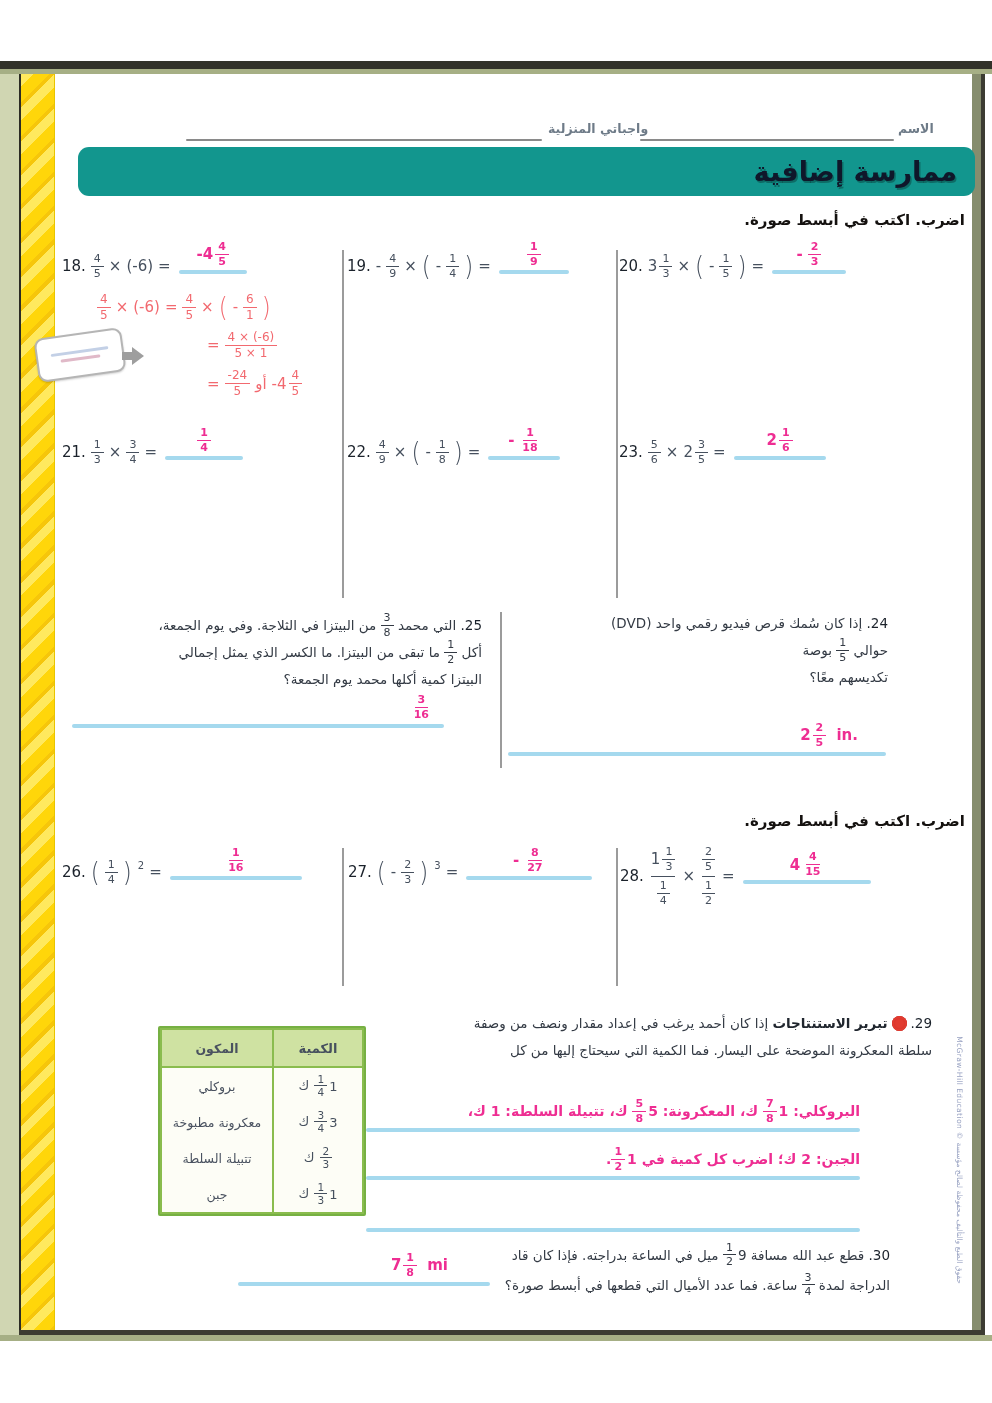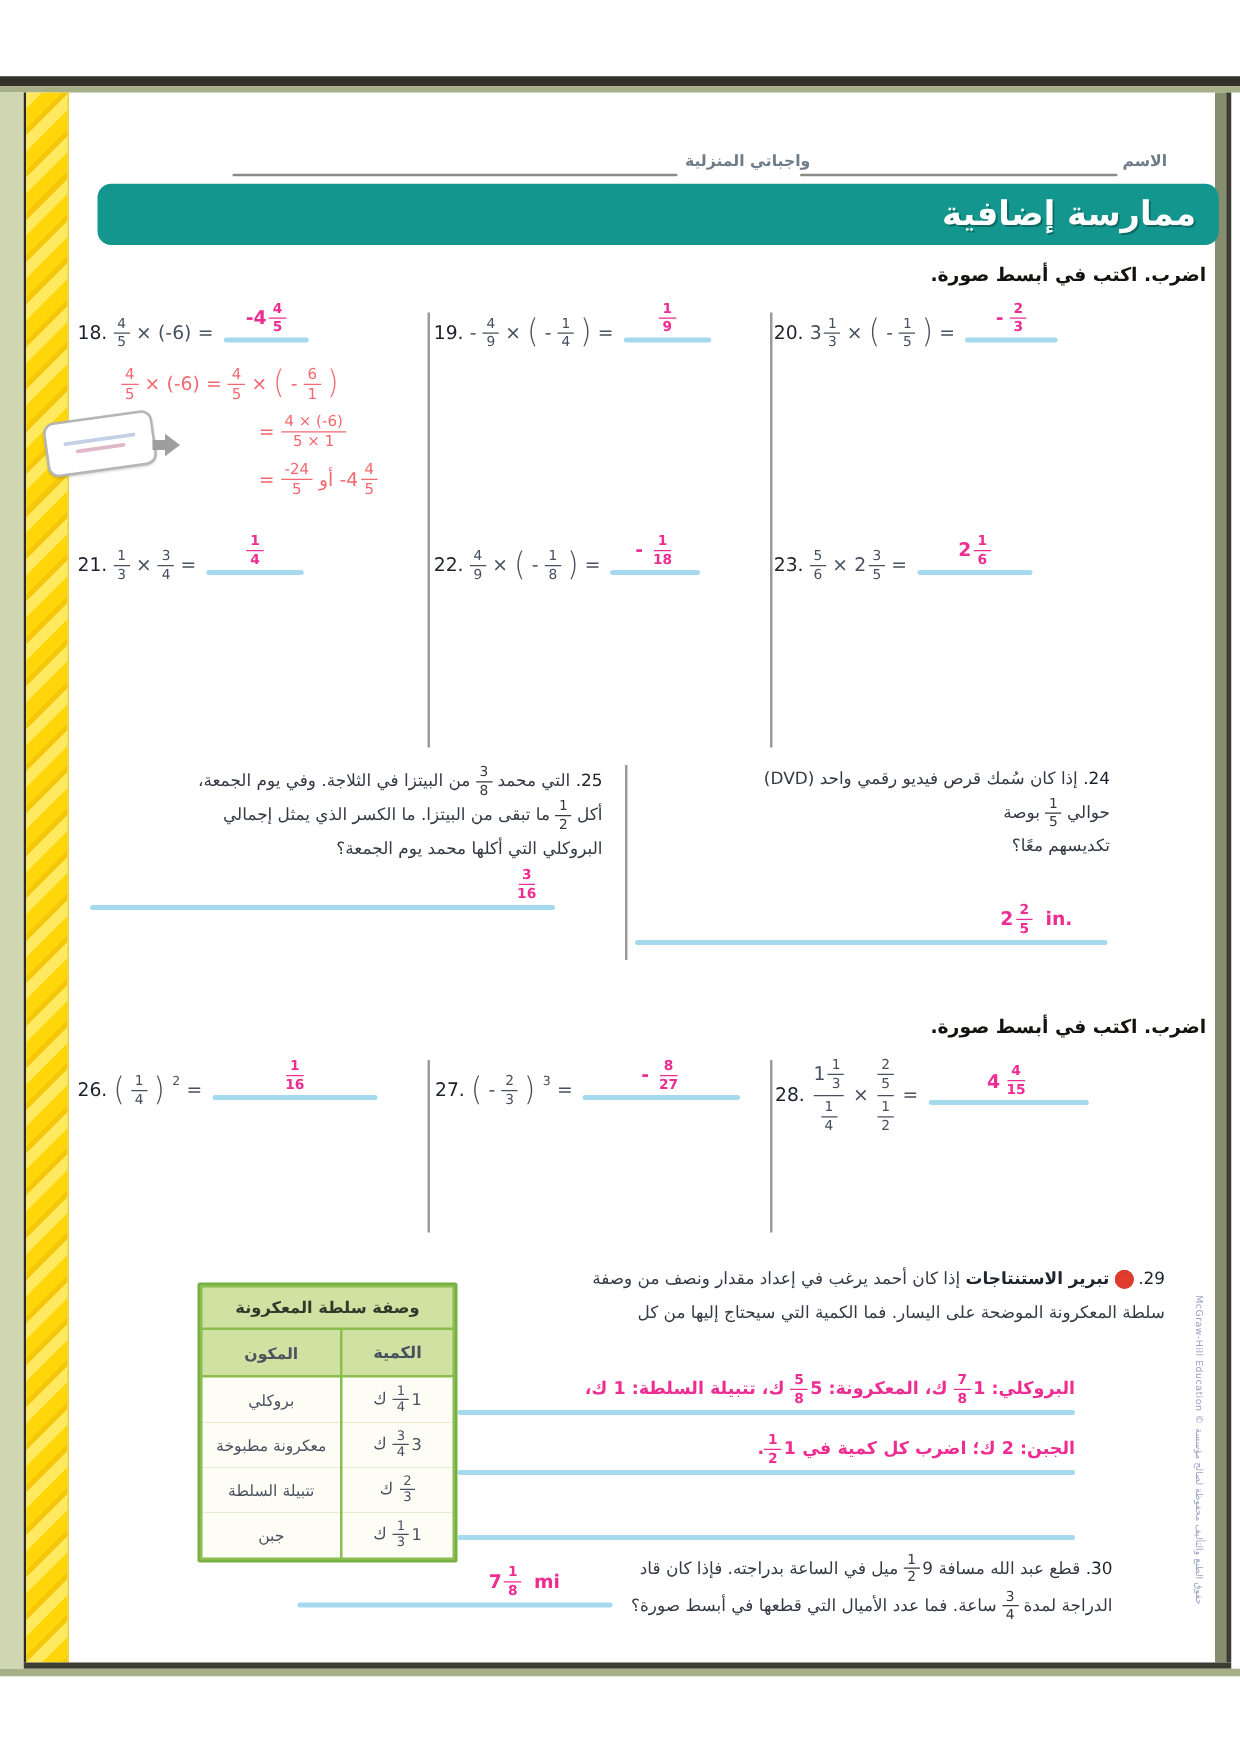--- a/index.html
+++ b/index.html
@@ -24,21 +24,21 @@
   .bottomdark{left:19px;top:1330px;width:966px;height:5px;background:#3c3c32;}
   .bottomsage{left:0;top:1335px;width:992px;height:6px;background:#a6af85;}
   
   .hlabel{font-size:12.5px;font-weight:bold;color:#6e7b88;}
   .hline{height:2px;background:#8a8a8a;border-radius:1px;}
   .banner{
     left:78px;top:147px;width:897px;height:49px;background:#12968e;border-radius:11px;
     display:flex;align-items:center;justify-content:flex-end;padding:0 18px;box-sizing:border-box;
   }
   .banner-title{
-    font-size:27px;font-weight:bold;color:#ffffff;letter-spacing:1px;
+    font-size:27px;font-weight:bold;color:#0f172a;letter-spacing:1px;
     text-shadow:1.5px 1.5px 0 rgba(0,0,0,0.28);
   }
   .instr{font-size:15px;font-weight:bold;color:#14110f;text-align:right;direction:rtl;}
   
   .math-line{display:inline-flex;align-items:center;}
   .mexp{gap:5px;font-size:15px;color:#46505e;direction:ltr;}
   .rtl{direction:rtl;gap:0;}
   .mt{white-space:pre;line-height:1.25;}
   .fr{display:inline-flex;flex-direction:column;align-items:center;line-height:1;vertical-align:middle;}
   .fr .fn{font-size:11px;line-height:1.15;padding:0 3px;border-bottom:1.5px solid currentColor;}
@@ -373,21 +373,21 @@
     </div>
   <div class="math-line rtl wline">
       <span class="mt">أكل </span>
       <span class="fr">
         <span class="fn">1</span>
         <span class="fd">2</span>
       </span>
       <span class="mt"> ما تبقى من البيتزا. ما الكسر الذي يمثل إجمالي</span>
     </div>
   <div class="math-line rtl wline">
-      <span class="mt">البروكلي التي أكلها محمد يوم الجمعة؟</span>
+      <span class="mt">البيتزا كمية أكلها محمد يوم الجمعة؟</span>
     </div>
 </div>
 <div class="ans-block" style="left:72px;top:694px;width:372px;align-items:flex-end;">
   <span class="math-line mexp pink val" style="margin-right:12px;">
       <span class="fr">
         <span class="fn">3</span>
         <span class="fd">16</span>
       </span>
     </span>
   <span class="ans-line"></span>
@@ -570,21 +570,20 @@
       </span>
       <span class="mt">.</span>
     </span>
   <span class="ans-line"></span>
 </div>
 <div class="ans-block" style="left:366px;top:1228px;width:494px;">
   <span class="ans-line"></span>
 </div>
 
 <div class="recipe">
-  <div class="r-title">وصفة سلطة المعكرونة</div>
   <div class="r-row">
     <div class="r-cell head qtyc">الكمية</div>
     <div class="r-cell head ingc">المكون</div>
   </div>
   <div id="recipe-body">
       <div class="r-row">
         <div class="r-cell qtyc">
           <span class="mixed">
             <span class="whole">1</span>
             <span class="fr">

